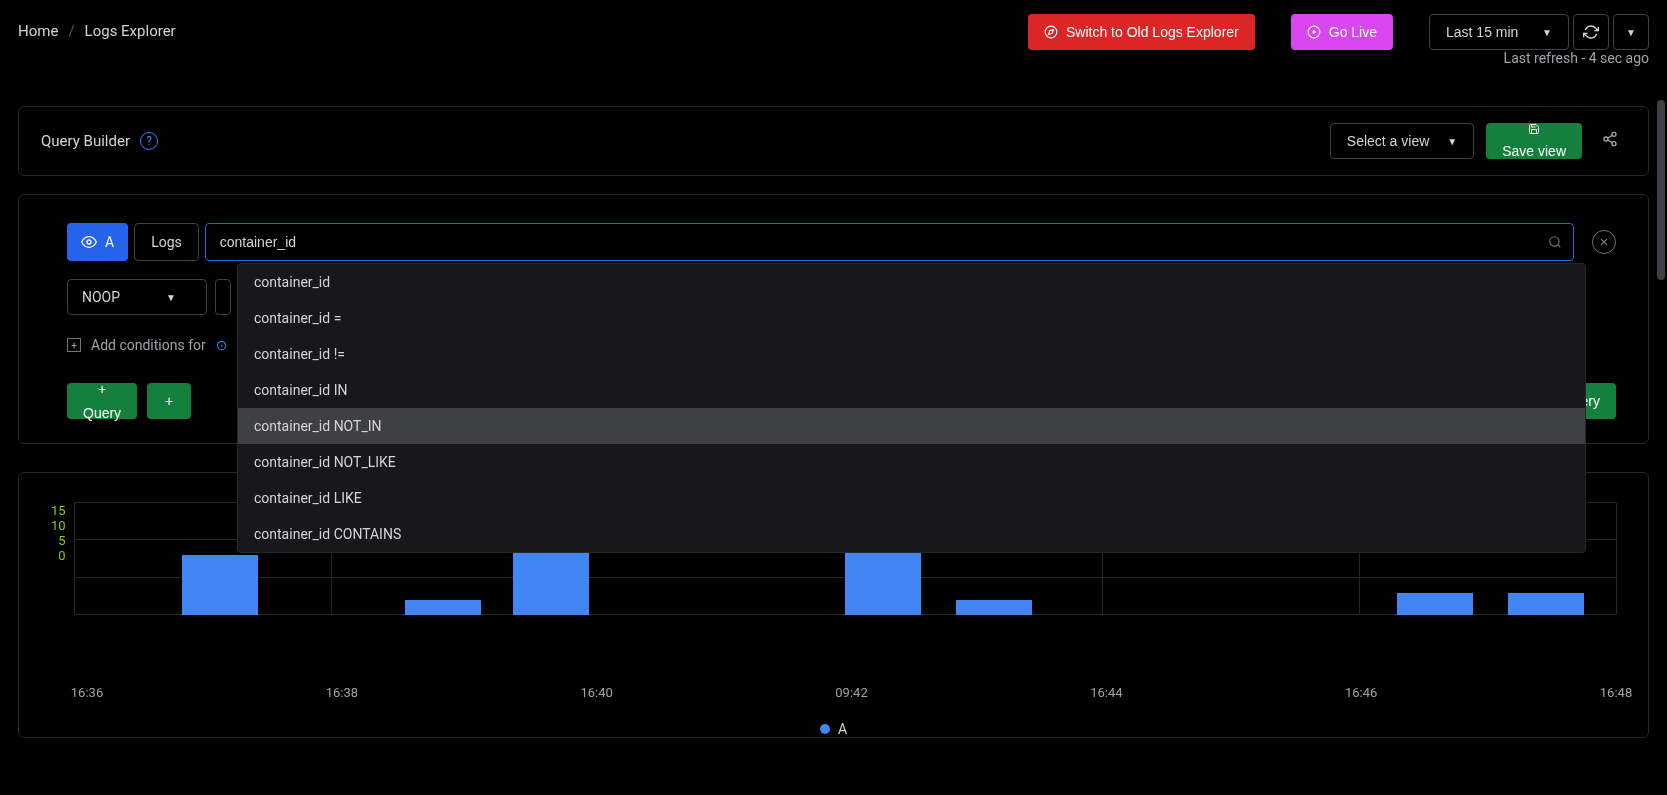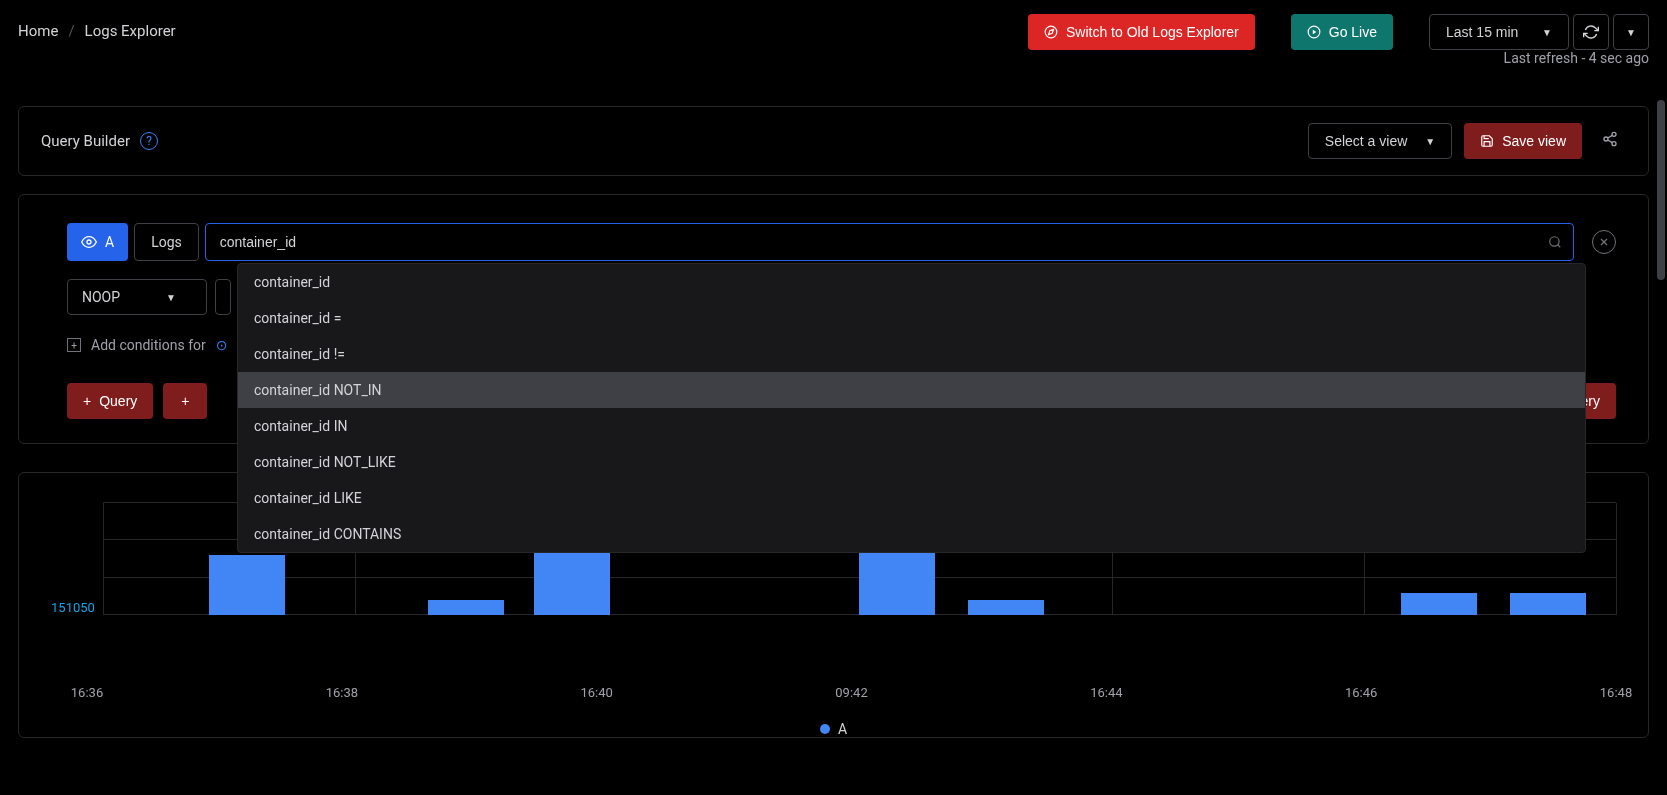--- a/index.html
+++ b/index.html
@@ -69,21 +69,21 @@
       height: 36px;
       padding: 0 16px;
       color: #fff;
     }
 
     .btn-red {
       background-color: #dc2626;
     }
 
     .btn-green {
-      background-color: #0f766e;
+      background-color: #d946ef;
     }
 
     .btn-outline {
       background: transparent;
       border: 1px solid #3f3f46;
       color: #d4d4d8;
     }
 
     .btn-icon-only {
       width: 36px;
@@ -147,21 +147,22 @@
       display: flex;
       align-items: flex-start;
       gap: 12px;
     }
 
     .select-view {
       min-width: 140px;
     }
 
     .btn-blue {
-      background-color: #7f1d1d;
+      background-color: #15803d;
+      flex-direction: column;
     }
 
     .share-icon {
       color: #a1a1aa;
       padding: 8px;
       cursor: pointer;
     }
 
     
     .qb-panel {
@@ -335,23 +336,24 @@
     }
 
     .chart-area {
       position: relative;
       height: 160px;
       display: flex;
     }
 
     .y-axis {
       display: flex;
+      flex-direction: column;
       align-items: flex-end;
       padding-right: 8px;
-      color: #0ea5e9;
+      color: #84cc16;
       font-size: 13px;
       height: 112px;
     }
 
     .plot-area {
       flex: 1;
       position: relative;
       height: 112px;
     }
 
@@ -528,22 +530,22 @@
             <line x1="18" y1="6" x2="6" y2="18"></line>
             <line x1="6" y1="6" x2="18" y2="18"></line>
           </svg>
       </span>
     </div>
 
     <div class="autocomplete" id="autocomplete-list">
         <div class="autocomplete-item">container_id</div>
         <div class="autocomplete-item">container_id =</div>
         <div class="autocomplete-item">container_id !=</div>
+        <div class="autocomplete-item">container_id IN</div>
         <div class="autocomplete-item highlighted">container_id NOT_IN</div>
-        <div class="autocomplete-item">container_id IN</div>
         <div class="autocomplete-item">container_id NOT_LIKE</div>
         <div class="autocomplete-item">container_id LIKE</div>
         <div class="autocomplete-item">container_id CONTAINS</div>
       </div>
 
     <div class="noop-row">
       <div class="noop-select">
         <span>NOOP</span>
         <span class="chevron">▼</span>
       </div>

